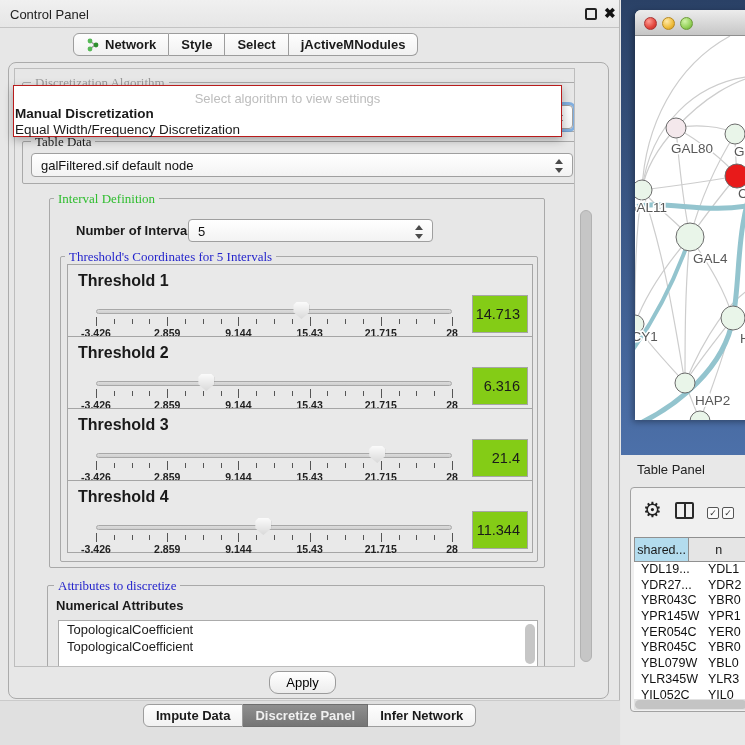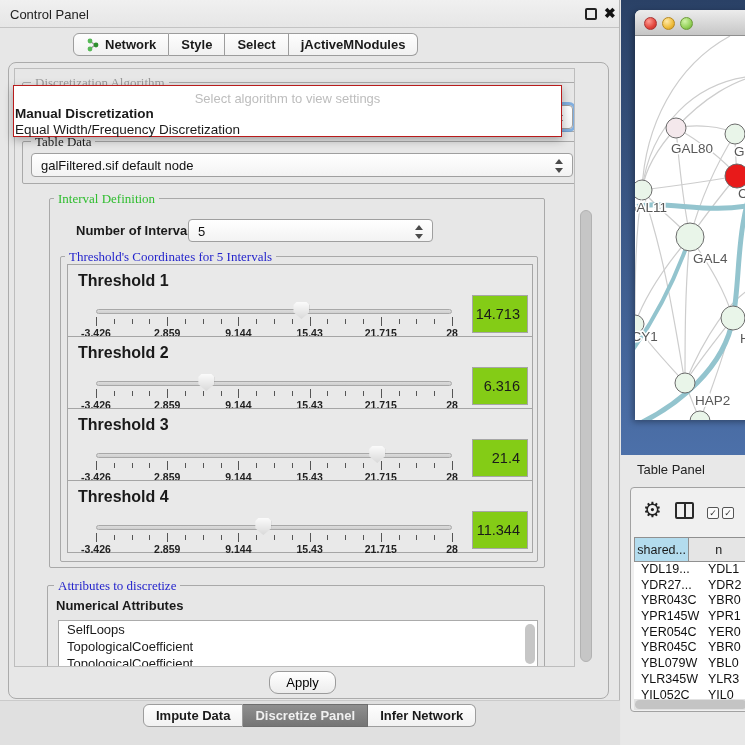--- a/index.html
+++ b/index.html
@@ -330,21 +330,20 @@
               </div>
             </div>
         </div>
       </div>
 
       <div class="group attr-group">
         <span class="group-label lab-blue" style="left:6px">Attributes to discretize</span>
         <div class="attr-title">Numerical Attributes</div>
         <div class="attr-list">
           <div id="attr-items">
-              <div class="attr-item">SelfLoops</div>
               <div class="attr-item">TopologicalCoefficient</div>
               <div class="attr-item">TopologicalCoefficient</div>
             </div>
           <div class="vscroll-mini"></div>
         </div>
       </div>
 
     </div>
     <div class="vscroll">
         <div class="vthumb"></div>

